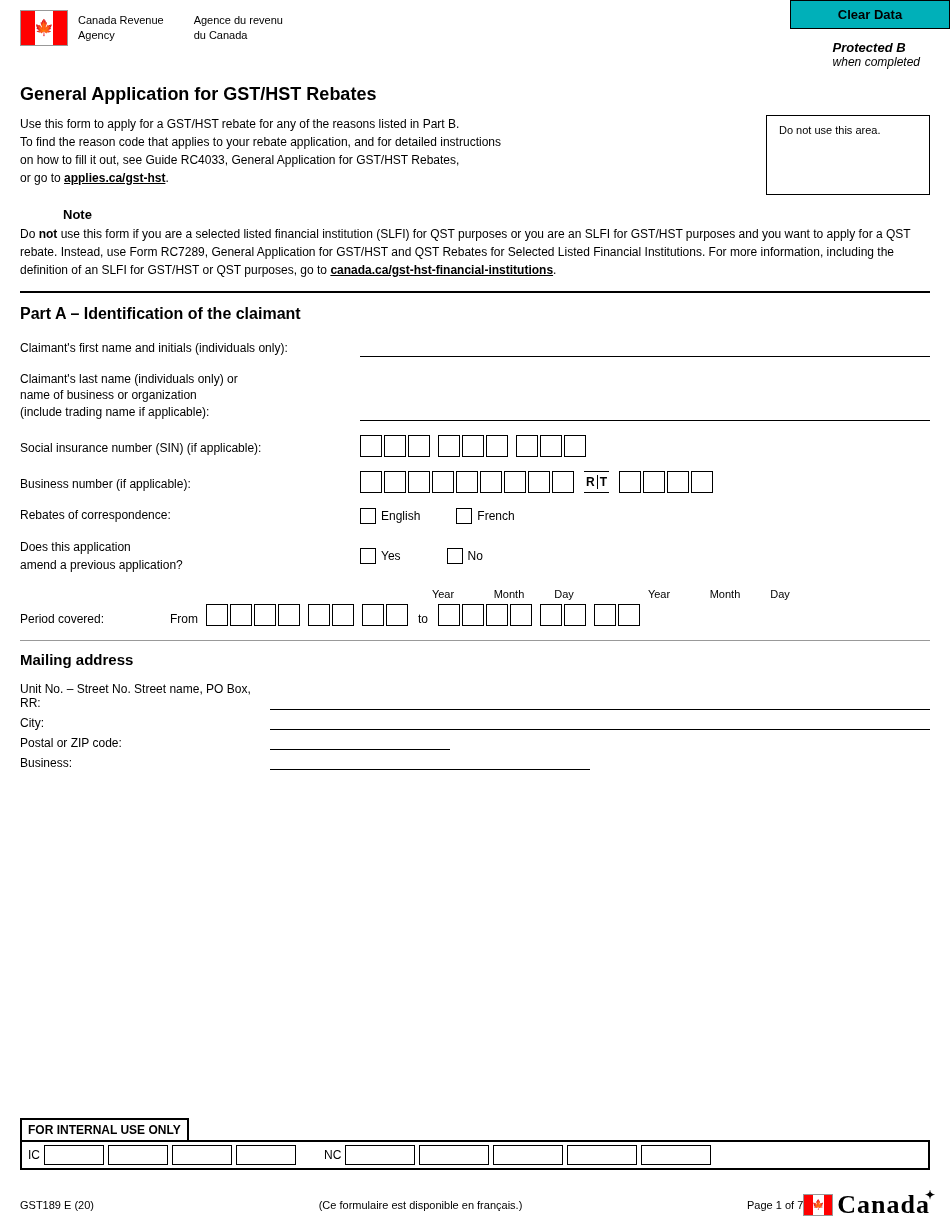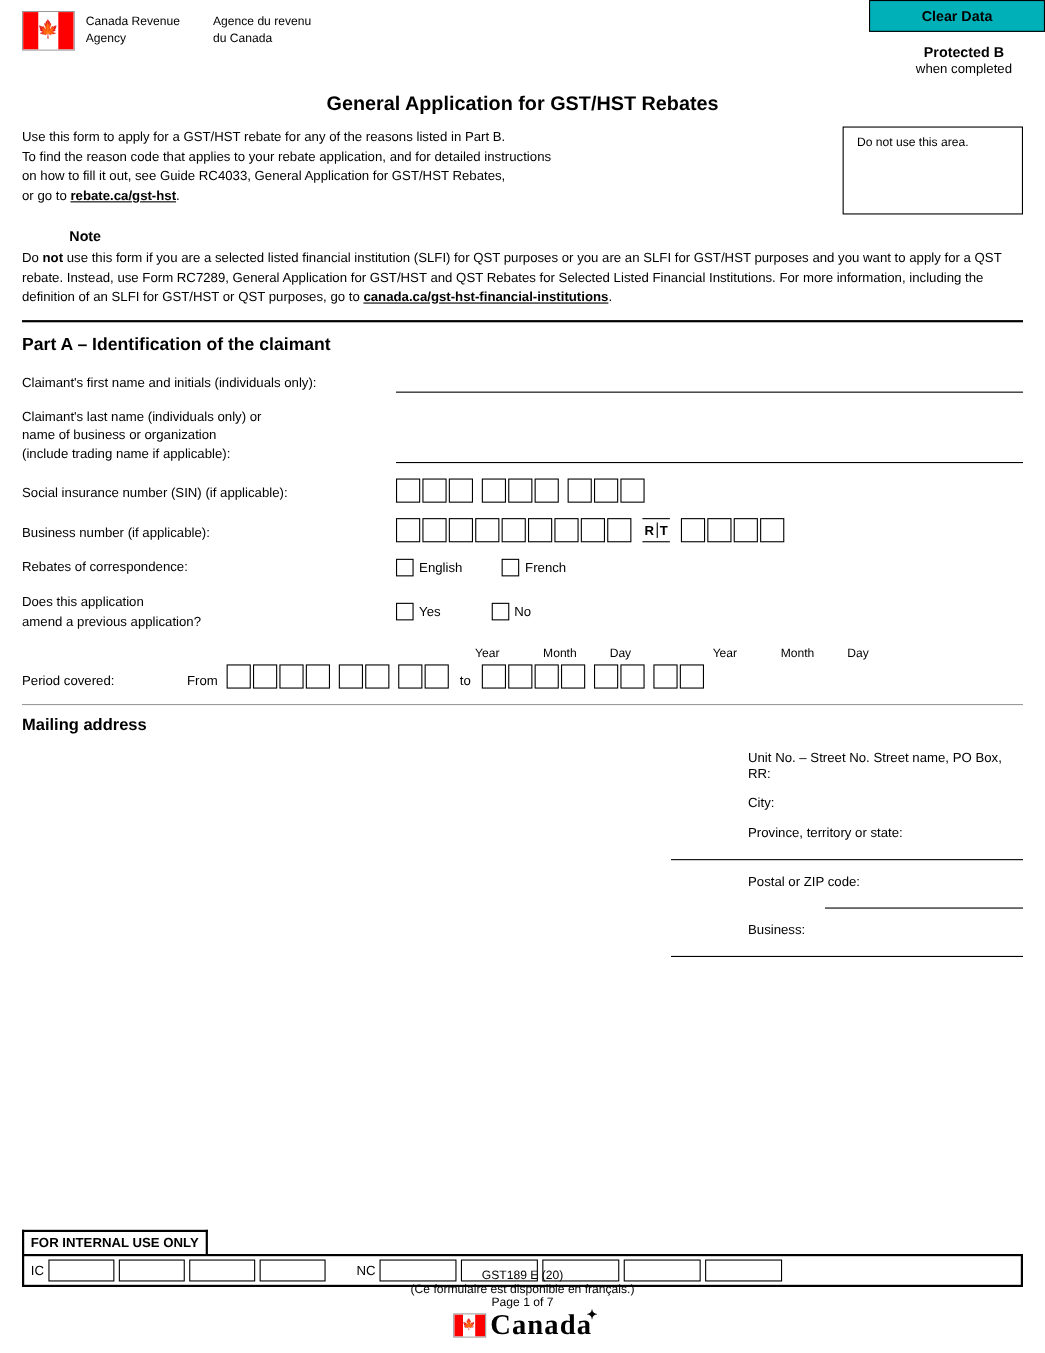--- a/index.html
+++ b/index.html
@@ -44,32 +44,32 @@
     .agency-name {
       font-size: 11px;
       line-height: 1.4;
     }
     .agency-name-fr {
       font-size: 11px;
       line-height: 1.4;
       margin-left: 20px;
     }
     .protected-b {
-      text-align: center;
+      text-align: left;
       padding-right: 10px;
       padding-top: 30px;
       font-size: 12px;
+      font-style: italic;
     }
     .protected-b strong {
       font-size: 13px;
     }
 
     
     .form-title {
-      text-align: center;
       font-size: 18px;
       font-weight: bold;
       padding: 15px 20px 10px 20px;
     }
 
     
     .content {
       padding: 0 20px;
     }
 
@@ -219,22 +219,21 @@
     .section-heading {
       font-size: 15px;
       font-weight: bold;
       margin-bottom: 14px;
     }
 
     
     .addr-row {
       display: flex;
       align-items: flex-end;
-      margin-bottom: 12px;
-      flex-direction: column;
+      margin-bottom: 2px;
     }
     .addr-label {
       font-size: 12px;
       flex-shrink: 0;
       width: 250px;
     }
     .addr-field-line {
       flex: 1;
       border-bottom: 1px solid #000;
       height: 18px;
@@ -287,21 +286,20 @@
 
     
     .footer {
       position: absolute;
       bottom: 10px;
       left: 20px;
       right: 20px;
       display: flex;
       align-items: center;
       font-size: 11px;
-      flex-direction: column;
     }
     .footer-center {
       text-align: center;
       flex: 1;
     }
 
     
     .flag-icon {
       width: 48px;
       height: 36px;
@@ -377,21 +375,21 @@
 
 <div class="form-title">General Application for GST/HST Rebates</div>
 
 <div class="content">
 
   <div class="instructions">
     <div class="instructions-text">
       <span>Use this form to apply for a GST/HST rebate for any of the reasons listed in Part B.</span><br>
       <span>To find the reason code that applies to your rebate application, and for detailed instructions</span><br>
       <span>on how to fill it out, see Guide RC4033, General Application for GST/HST Rebates,</span><br>
-      <span>or go to </span><a href="#">rebate.ca/gst-hst</a>.
+      <span>or go to </span><a href="#">applies.ca/gst-hst</a>.
     </div>
     <div class="do-not-use-box">
       <span>Do not use this area.</span>
     </div>
   </div>
 
   <div class="note-section">
     <span class="note-title">Note</span><br>
     Do <strong>not</strong> use this form if you are a selected listed financial institution (SLFI) for QST purposes or
     you are an SLFI for GST/HST purposes and you want to apply for a QST rebate. Instead, use Form RC7289, General
@@ -559,24 +557,20 @@
   <div class="addr-row">
     <div class="addr-label">Unit No. – Street No. Street name, PO Box, RR:</div>
     <div class="addr-field-line"></div>
   </div>
 
   <div class="addr-row">
     <div class="addr-label">City:</div>
     <div class="addr-field-line"></div>
   </div>
 
-  <div class="addr-row">
-    <div class="addr-label">Province, territory or state:</div>
-    <div class="addr-field-partial"></div>
-  </div>
 
   <div class="addr-row">
     <div class="addr-label">Postal or ZIP code:</div>
     <div class="addr-field-short"></div>
   </div>
 
   <div class="addr-row">
     <div class="addr-label">Business:</div>
     <div class="addr-field-partial"></div>
   </div>

